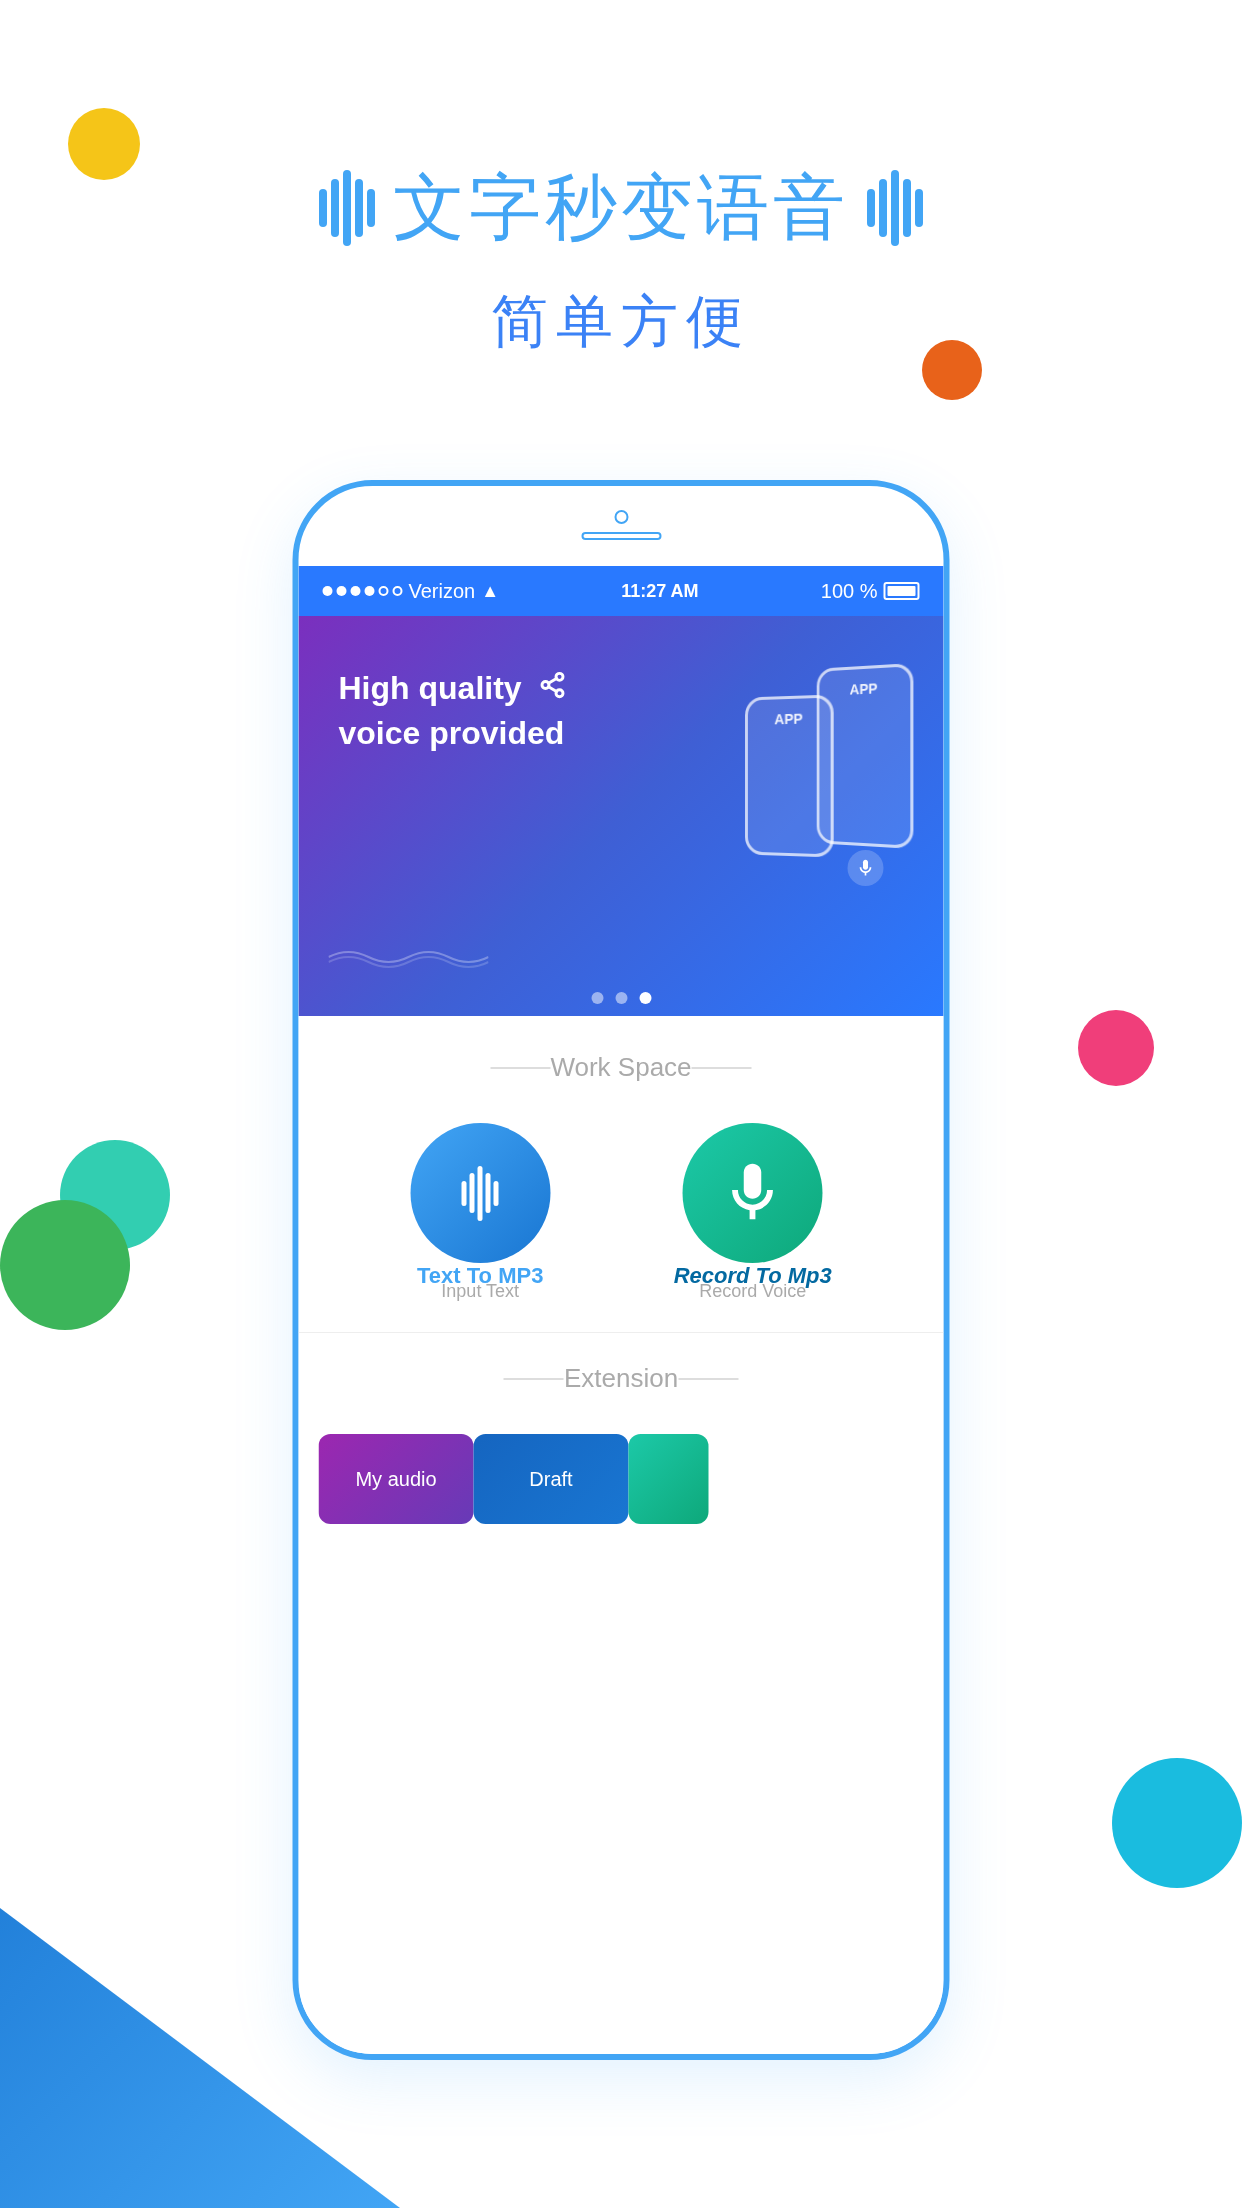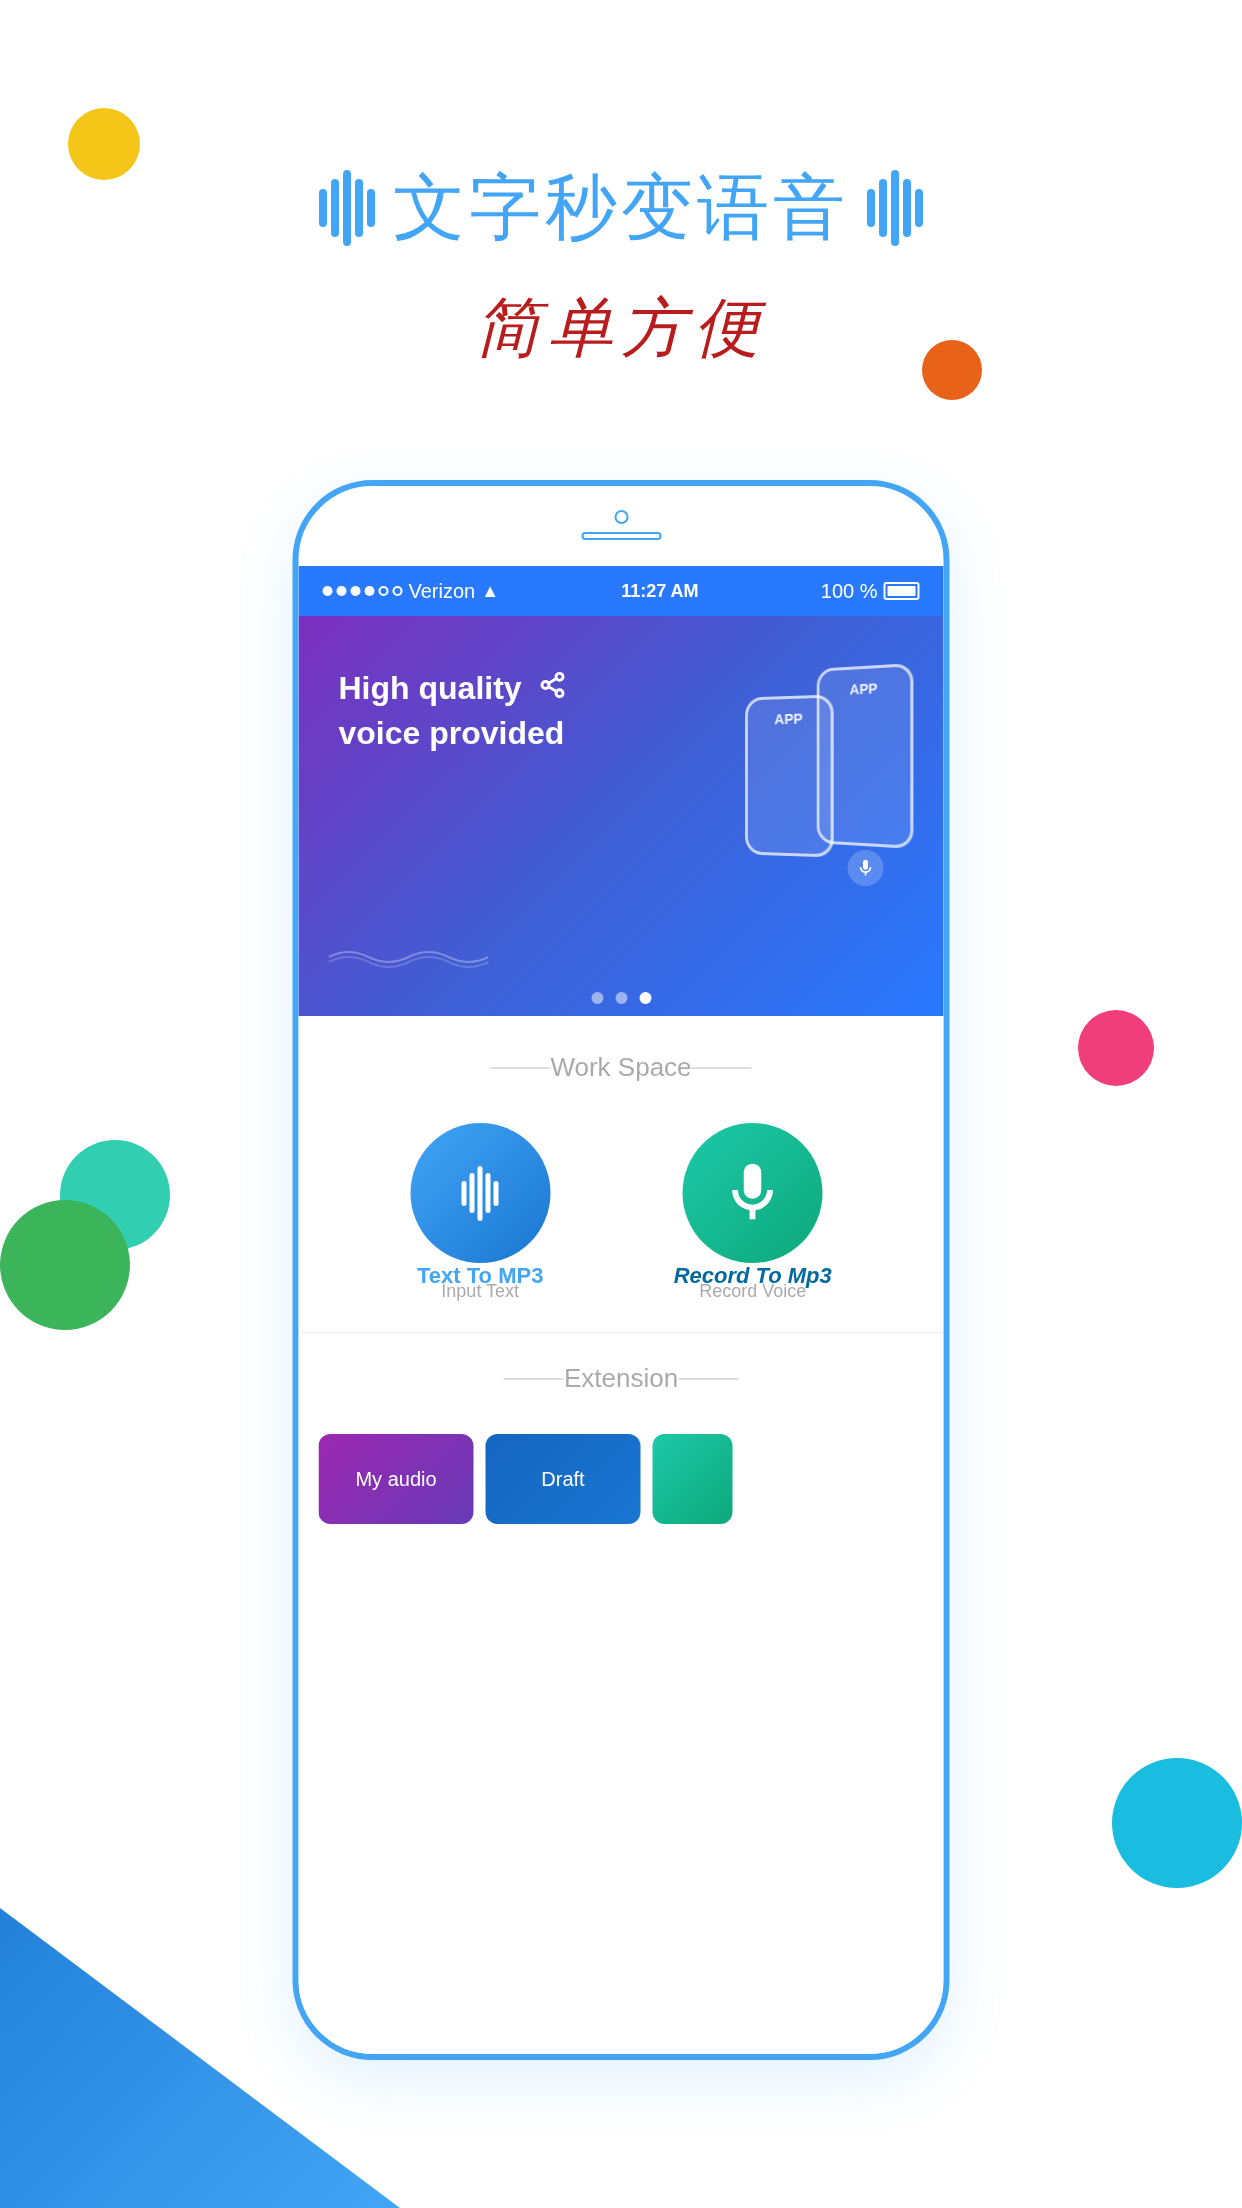--- a/index.html
+++ b/index.html
@@ -117,25 +117,24 @@
     }
 
     .wave-icon span {
       display: inline-block;
       width: 8px;
       background: #42A5F5;
       border-radius: 4px;
     }
 
     .subtitle-text {
-      font-size: 65px;
-      color: #b91c1c;
+      font-size: 57px;
+      color: #3b82f6;
       font-weight: 300;
       letter-spacing: 8px;
-      font-style: italic;
     }
 
     
     .phone-container {
       position: absolute;
       top: 480px;
       left: 50%;
       transform: translateX(-50%);
       width: 657px;
       height: 1580px;
@@ -427,21 +426,20 @@
     }
 
     
     .extension-section {
       border-top: 1px solid #EEEEEE;
       padding: 30px 20px 20px;
     }
 
     .extension-cards {
       display: flex;
-      gap: 12px;
       margin-top: 20px;
       overflow: hidden;
     }
 
     .ext-card {
       flex: 0 0 auto;
       width: 155px;
       height: 90px;
       border-radius: 12px;
       display: flex;

